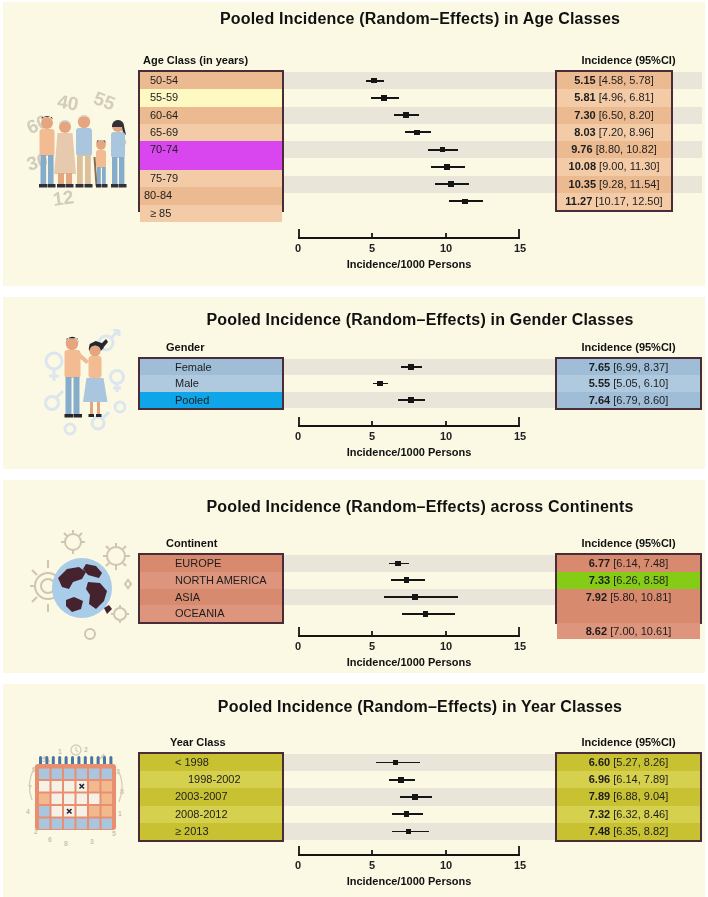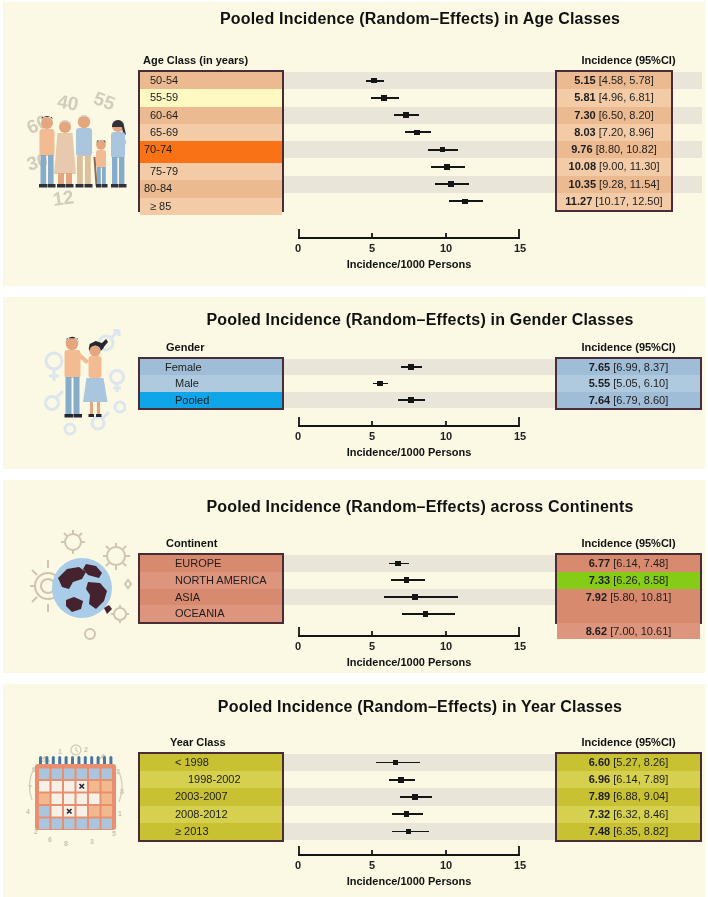--- a/index.html
+++ b/index.html
@@ -82,21 +82,21 @@
     <div class="forest">
         <div class="stripe" style="top: 70px; height: 17.25px;"></div>
         <div class="stripe" style="top: 104.5px; height: 17.25px;"></div>
         <div class="stripe" style="top: 139px; height: 17.25px;"></div>
         <div class="stripe" style="top: 173.5px; height: 17.25px;"></div>
         <div class="box" style="left: 135px; top: 68px; width: 146px; height: 142px; background: rgb(243, 204, 167);">
           <div class="box-row lbl" style="height: 17.25px; line-height: 17.25px; padding-left: 10px; background: rgb(236, 186, 144);">50-54</div>
           <div class="box-row lbl" style="height: 17.25px; line-height: 17.25px; padding-left: 10px; background: #fef9c3;">55-59</div>
           <div class="box-row lbl" style="height: 17.25px; line-height: 17.25px; padding-left: 10px; background: rgb(236, 186, 144);">60-64</div>
           <div class="box-row lbl" style="height: 17.25px; line-height: 17.25px; padding-left: 10px; background: rgb(243, 204, 167);">65-69</div>
-          <div class="box-row lbl" style="height: 22px; line-height: 17.25px; padding-left: 4px; background: #f97316;">70-74</div>
+          <div class="box-row lbl" style="height: 29px; line-height: 17.25px; padding-left: 10px; background: #d946ef;">70-74</div>
           <div class="box-row lbl" style="height: 17.25px; line-height: 17.25px; padding-left: 10px; background: rgb(243, 204, 167);">75-79</div>
           <div class="box-row lbl" style="height: 17.25px; line-height: 17.25px; padding-left: 4px; background: rgb(236, 186, 144);">80-84</div>
           <div class="box-row lbl" style="height: 17.25px; line-height: 17.25px; padding-left: 10px; background: rgb(243, 204, 167);">≥ 85</div>
         </div>
         <div class="box" style="left: 552px; top: 68px; width: 118px; height: 142px; background: rgb(243, 204, 167);">
           <div class="box-row val" style="height: 17.25px; line-height: 17.25px; background: rgb(236, 186, 144);"><b>5.15</b> [4.58, 5.78]</div>
           <div class="box-row val" style="height: 17.25px; line-height: 17.25px; background: rgb(243, 204, 167);"><b>5.81</b> [4.96, 6.81]</div>
           <div class="box-row val" style="height: 17.25px; line-height: 17.25px; background: rgb(236, 186, 144);"><b>7.30</b> [6.50, 8.20]</div>
           <div class="box-row val" style="height: 17.25px; line-height: 17.25px; background: rgb(243, 204, 167);"><b>8.03</b> [7.20, 8.96]</div>
           <div class="box-row val" style="height: 17.25px; line-height: 17.25px; background: rgb(236, 186, 144);"><b>9.76</b> [8.80, 10.82]</div>
@@ -164,21 +164,21 @@
       <rect x="48.5" y="27" width="13" height="22" rx="3" fill="#f2bb92"></rect>
       <path d="M46.5 49h17l4 24H43z" fill="#a9c6de"></path>
       <rect x="50" y="73" width="3" height="13" fill="#e5a57e"></rect>
         <rect x="57" y="73" width="3" height="13" fill="#e5a57e"></rect>
       <path d="M48.5 85h5.5v3h-5.5z M56 85h5.5v3H56z" fill="#262630"></path>
     </svg>
     <div class="forest">
         <div class="stripe" style="top: 62px; height: 16.3px;"></div>
         <div class="stripe" style="top: 94.6px; height: 16.3px;"></div>
         <div class="box" style="left: 135px; top: 60px; width: 146px; height: 52.9px; background: rgb(175, 202, 223);">
-          <div class="box-row lbl" style="height: 16.3px; line-height: 16.3px; padding-left: 25px; background: rgb(159, 189, 215);">Female</div>
+          <div class="box-row lbl" style="height: 16.3px; line-height: 16.3px; padding-left: 35px; background: rgb(159, 189, 215);">Female</div>
           <div class="box-row lbl" style="height: 16.3px; line-height: 16.3px; padding-left: 35px; background: rgb(175, 202, 223);">Male</div>
           <div class="box-row lbl" style="height: 16.3px; line-height: 16.3px; padding-left: 35px; background: #0ea5e9;">Pooled</div>
         </div>
         <div class="box" style="left: 552px; top: 60px; width: 147px; height: 52.9px; background: rgb(175, 202, 223);">
           <div class="box-row val" style="height: 16.3px; line-height: 16.3px; background: rgb(159, 189, 215);"><b>7.65</b> [6.99, 8.37]</div>
           <div class="box-row val" style="height: 16.3px; line-height: 16.3px; background: rgb(175, 202, 223);"><b>5.55</b> [5.05, 6.10]</div>
           <div class="box-row val" style="height: 16.3px; line-height: 16.3px; background: rgb(159, 189, 215);"><b>7.64</b> [6.79, 8.60]</div>
         </div>
         <div class="ci-line" style="left: 398.452px; width: 20.424px; top: 69.25px; background: rgb(21, 21, 21);"></div>
         <div class="pt-marker" style="left: 405.47px; top: 67.4px; background: rgb(21, 21, 21);"></div>

